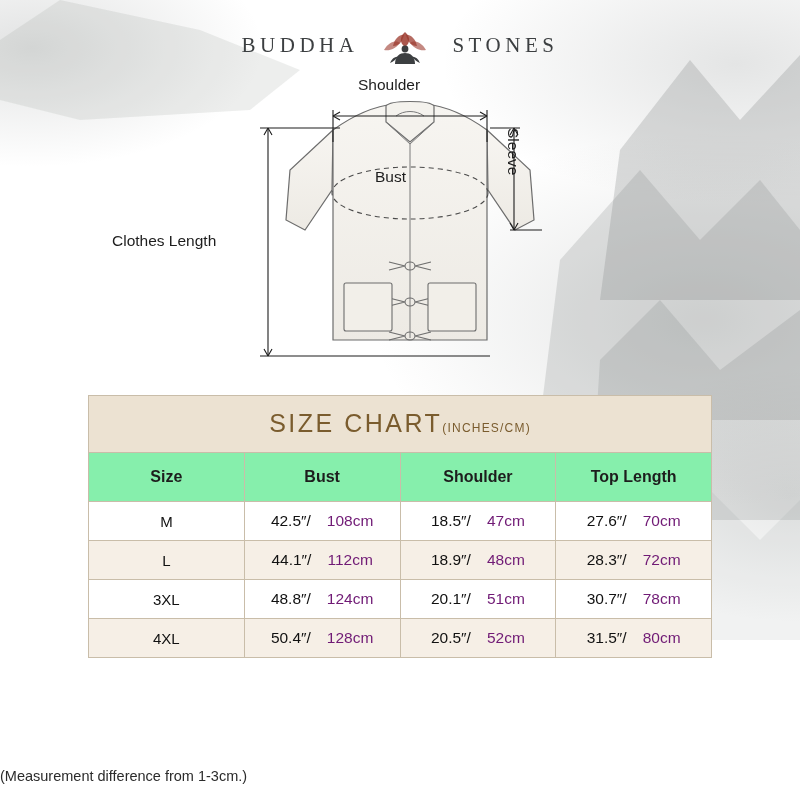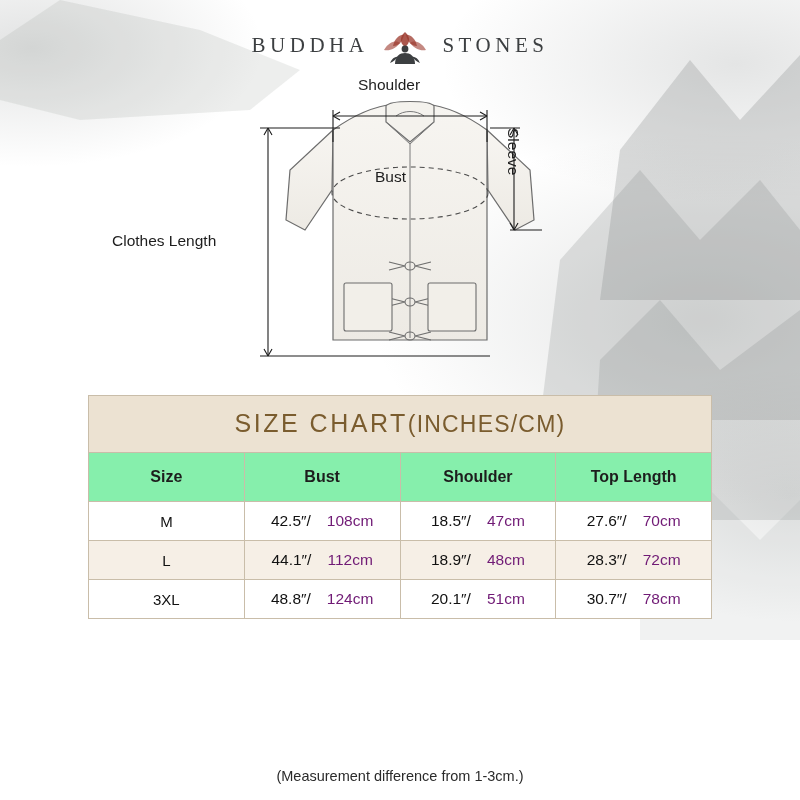--- a/index.html
+++ b/index.html
@@ -27,21 +27,21 @@
       linear-gradient(#ffffff, #ffffff);
     pointer-events: none;
   }
   .bg svg { position:absolute; inset:0; width:800px; height:800px; }
 
   
   .brand {
     position: absolute;
     top: 22px; left: 0; width: 800px;
     display: flex; align-items: center; justify-content: center;
-    gap: 0;
+    gap: 10px;
   }
   .brand-text {
     font-size: 21px;
     letter-spacing: 4.5px;
     color: #3c3f41;
     font-family: "Liberation Serif", serif;
     font-weight: 400;
   }
   .lotus { width: 74px; height: 46px; }
 
@@ -84,21 +84,21 @@
     padding: 13px 0 14px 0 !important;
     border: 1px solid #c9bda9;
   }
   .title-main {
     font-size: 25px;
     letter-spacing: 2.5px;
     color: #7a5c2e;
     font-family: "Liberation Sans", sans-serif;
   }
   .title-sub {
-    font-size: 23px;
+    font-size: 12px;
     letter-spacing: 1.2px;
     color: #7a5c2e;
   }
   thead th {
     background: #86efac;
     font-size: 16px;
     color: #1d1d1d;
     font-weight: bold;
     height: 48px;
     text-align: center;
@@ -114,21 +114,21 @@
   }
   tbody tr.odd td { background: #ffffff; }
   tbody tr.even td { background: #f6efe6; }
   tbody td.size-cell { font-size: 15px; }
   .cm { color: #701a75; margin-left: 16px; }
   .inch { color: #111111; }
 
   .note {
     position: absolute;
     top: 768px; left: 0; width: 800px;
-    text-align: center;
+    text-align: left;
     font-size: 14.5px;
     color: #2b2b2b;
   }
 </style>
 </head>
 <body>
 
 <div class="bg">
   <svg viewBox="0 0 800 800" xmlns="http://www.w3.org/2000/svg">
     <g opacity="0.30" fill="#8d9391">
@@ -273,17 +273,23 @@
         <td><span class="inch">44.1″/</span><span class="cm">112cm</span></td>
         <td><span class="inch">18.9″/</span><span class="cm">48cm</span></td>
         <td><span class="inch">28.3″/</span><span class="cm">72cm</span></td>
       </tr>
       <tr class="odd">
         <td class="size-cell">3XL</td>
         <td><span class="inch">48.8″/</span><span class="cm">124cm</span></td>
         <td><span class="inch">20.1″/</span><span class="cm">51cm</span></td>
         <td><span class="inch">30.7″/</span><span class="cm">78cm</span></td>
       </tr>
+      <tr class="even">
+        <td class="size-cell">4XL</td>
+        <td><span class="inch">50.4″/</span><span class="cm">128cm</span></td>
+        <td><span class="inch">20.5″/</span><span class="cm">52cm</span></td>
+        <td><span class="inch">31.5″/</span><span class="cm">80cm</span></td>
+      </tr>
     </tbody>
   </table>
 </div>
 
 <div class="note">(Measurement difference from 1-3cm.)</div>
 
 </body></html>

